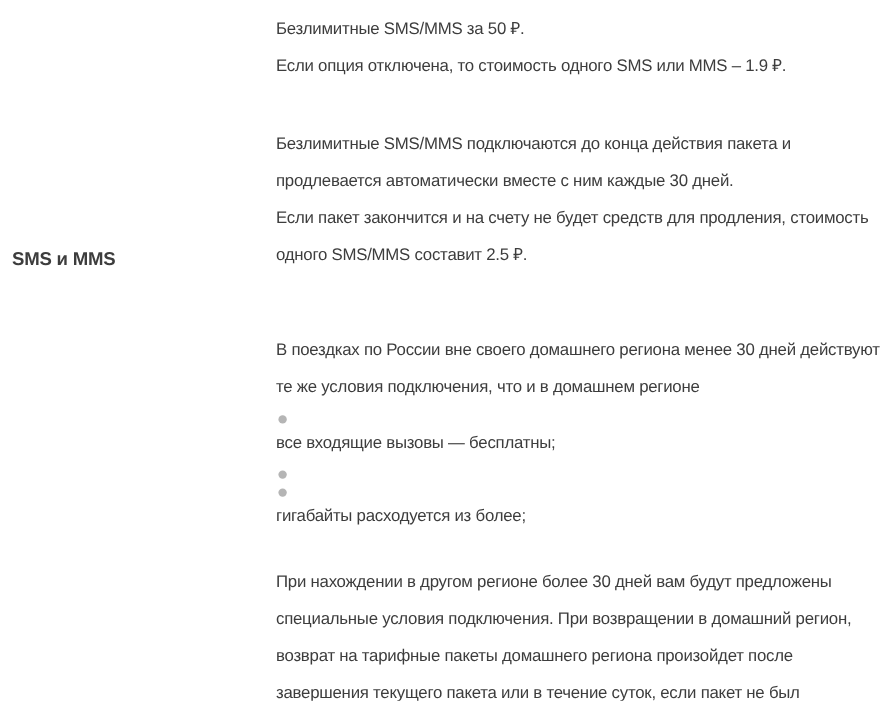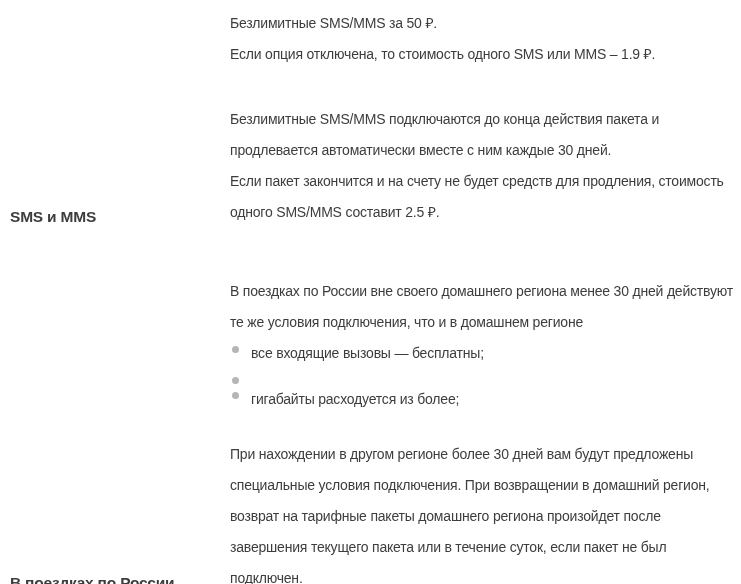--- a/index.html
+++ b/index.html
@@ -39,20 +39,21 @@
     white-space: pre-line;
   }
   .para + .para { margin-top: 34px; }
   .outro { margin-top: 24px; }
   ul.bullet-list {
     list-style: none;
   }
   ul.bullet-list li {
     display: flex;
     align-items: flex-start;
+    flex-direction: column;
   }
   .dot {
     width: 7px;
     height: 7px;
     border-radius: 50%;
     background: #b5b5b5;
     flex-shrink: 0;
     margin: 8px 12px 0 2px;
   }
 </style>

